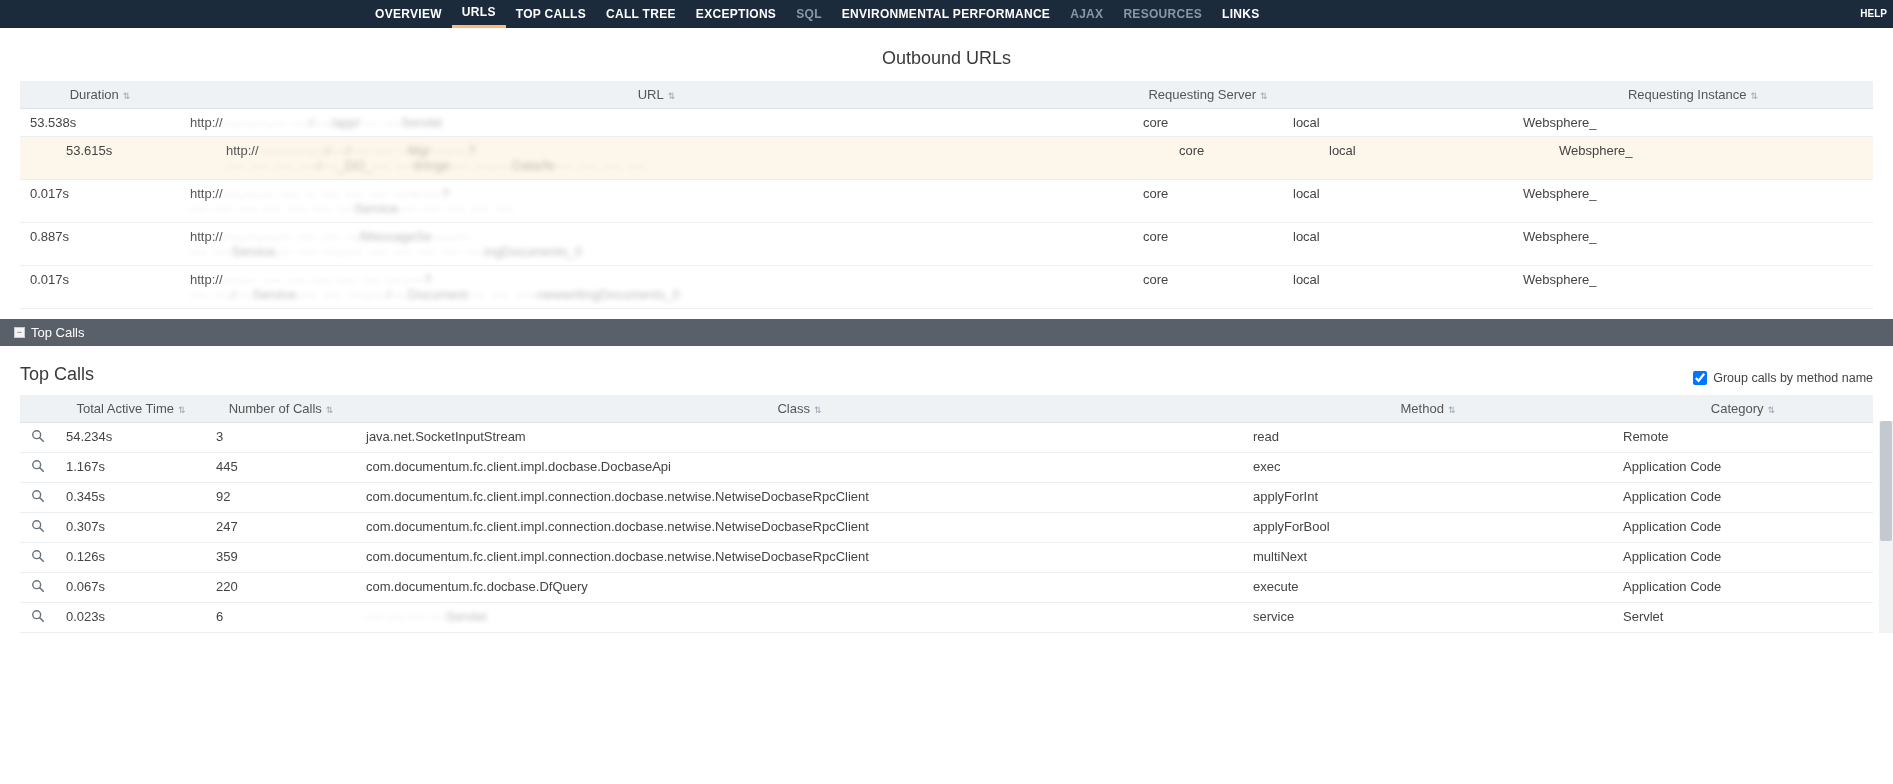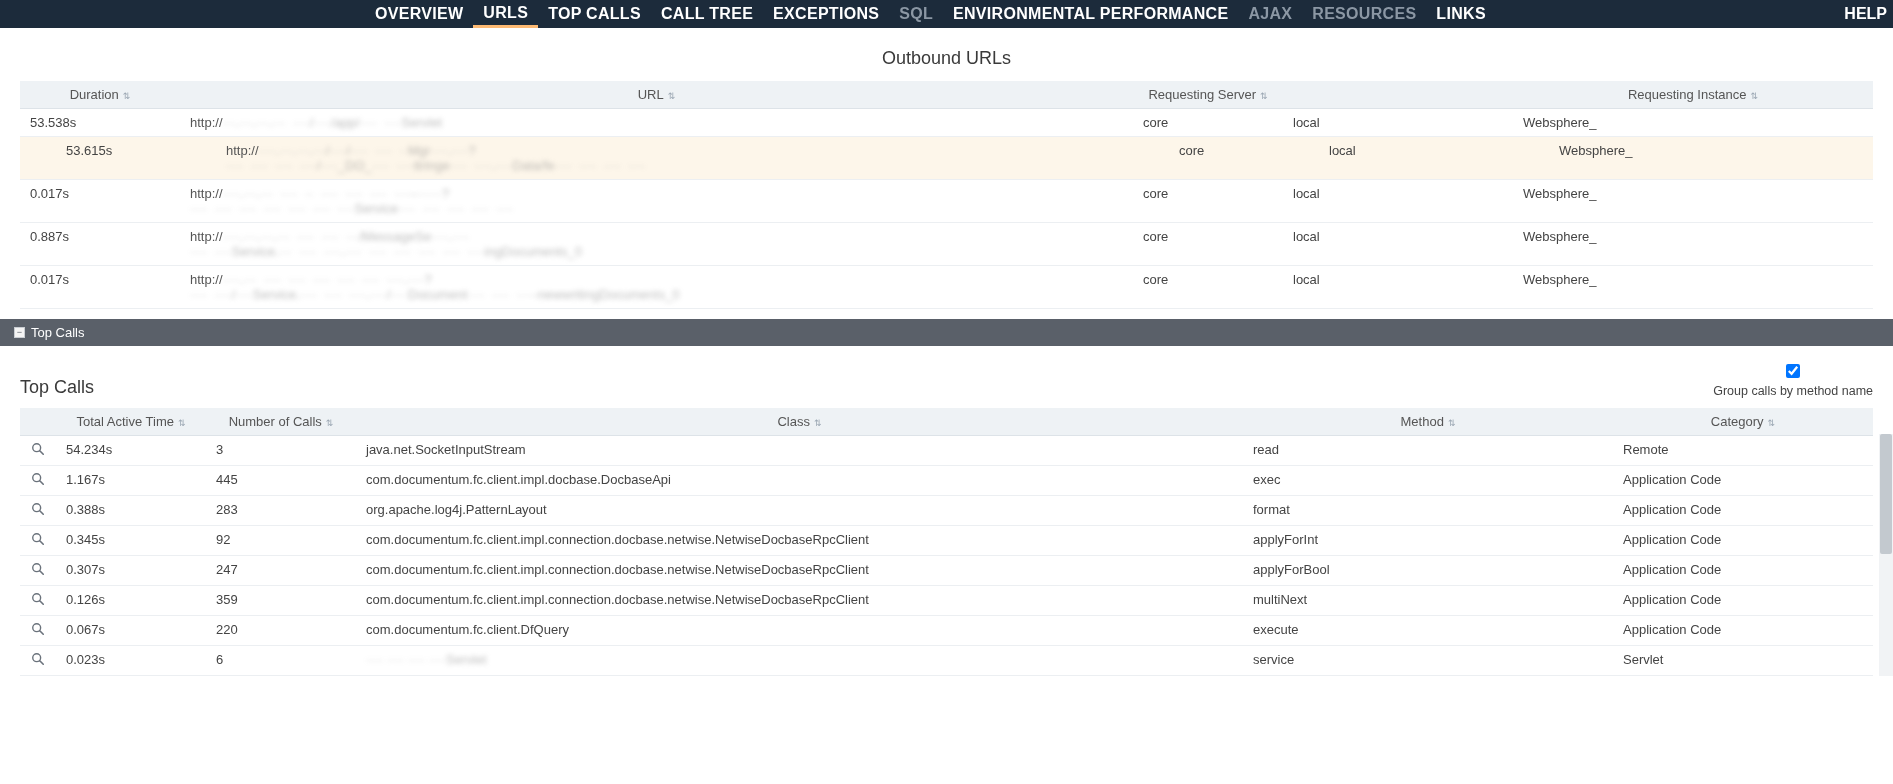--- a/index.html
+++ b/index.html
@@ -14,21 +14,21 @@
     background: #1c2b3b;
     color: #fff;
     height: 28px;
     display: flex;
     align-items: center;
     padding-left: 365px;
     position: relative;
   }
   .topnav .nav-item {
     font-weight: 700;
-    font-size: 16px;
+    font-size: 12px;
     letter-spacing: .3px;
     padding: 0 10px;
     height: 28px;
     line-height: 28px;
     color: #d0d6dc;
     cursor: pointer;
     text-transform: uppercase;
   }
   .topnav .nav-item.active {
     color: #fff;
@@ -39,21 +39,21 @@
   .topnav .nav-item.underline {
     border-bottom: 3px solid #fdba74;
     line-height: 25px;
   }
   .topnav .help {
     position: absolute;
     right: 6px;
     top: 0;
     color: #fff;
     font-weight: 700;
-    font-size: 16px;
+    font-size: 10px;
     height: 28px;
     line-height: 28px;
   }
 
   .section {
     padding: 20px 20px 10px 20px;
   }
   .section-title {
     font-size: 18px;
     font-weight: 400;
@@ -133,21 +133,20 @@
     align-items: end;
     justify-content: space-between;
     padding: 18px 20px 10px 20px;
   }
   .group-toggle {
     display: flex;
     align-items: center;
     gap: 6px;
     font-size: 12.5px;
     color: #444;
-    flex-direction: column;
   }
   .group-toggle input { width: 14px; height: 14px; }
 
   .topcalls-table {
     margin: 0 20px 20px 20px;
   }
   .mag-icon {
     width: 14px;
     height: 14px;
     display: inline-block;
@@ -318,31 +317,20 @@
             <td>445</td>
             <td>com.documentum.fc.client.impl.docbase.DocbaseApi</td>
             <td>exec</td>
             <td>Application Code</td>
           </tr>
           <tr>
             <td class="col-icon"><span class="mag-icon"><svg viewBox="0 0 16 16" width="14" height="14">
                   <circle cx="6.5" cy="6.5" r="4.5" fill="none" stroke="#6a727b" stroke-width="1.6"></circle>
                   <line x1="10" y1="10" x2="14" y2="14" stroke="#6a727b" stroke-width="1.8" stroke-linecap="round"></line>
                 </svg></span></td>
-            <td>0.388s</td>
-            <td>283</td>
-            <td>org.apache.log4j.PatternLayout</td>
-            <td>format</td>
-            <td>Application Code</td>
-          </tr>
-          <tr>
-            <td class="col-icon"><span class="mag-icon"><svg viewBox="0 0 16 16" width="14" height="14">
-                  <circle cx="6.5" cy="6.5" r="4.5" fill="none" stroke="#6a727b" stroke-width="1.6"></circle>
-                  <line x1="10" y1="10" x2="14" y2="14" stroke="#6a727b" stroke-width="1.8" stroke-linecap="round"></line>
-                </svg></span></td>
             <td>0.345s</td>
             <td>92</td>
             <td>com.documentum.fc.client.impl.connection.docbase.netwise.NetwiseDocbaseRpcClient</td>
             <td>applyForInt</td>
             <td>Application Code</td>
           </tr>
           <tr>
             <td class="col-icon"><span class="mag-icon"><svg viewBox="0 0 16 16" width="14" height="14">
                   <circle cx="6.5" cy="6.5" r="4.5" fill="none" stroke="#6a727b" stroke-width="1.6"></circle>
                   <line x1="10" y1="10" x2="14" y2="14" stroke="#6a727b" stroke-width="1.8" stroke-linecap="round"></line>
@@ -364,21 +352,21 @@
             <td>multiNext</td>
             <td>Application Code</td>
           </tr>
           <tr>
             <td class="col-icon"><span class="mag-icon"><svg viewBox="0 0 16 16" width="14" height="14">
                   <circle cx="6.5" cy="6.5" r="4.5" fill="none" stroke="#6a727b" stroke-width="1.6"></circle>
                   <line x1="10" y1="10" x2="14" y2="14" stroke="#6a727b" stroke-width="1.8" stroke-linecap="round"></line>
                 </svg></span></td>
             <td>0.067s</td>
             <td>220</td>
-            <td>com.documentum.fc.client.DfQuery</td>
+            <td>com.documentum.fc.docbase.DfQuery</td>
             <td>execute</td>
             <td>Application Code</td>
           </tr>
           <tr>
             <td class="col-icon"><span class="mag-icon"><svg viewBox="0 0 16 16" width="14" height="14">
                   <circle cx="6.5" cy="6.5" r="4.5" fill="none" stroke="#6a727b" stroke-width="1.6"></circle>
                   <line x1="10" y1="10" x2="14" y2="14" stroke="#6a727b" stroke-width="1.8" stroke-linecap="round"></line>
                 </svg></span></td>
             <td>0.023s</td>
             <td>6</td>

